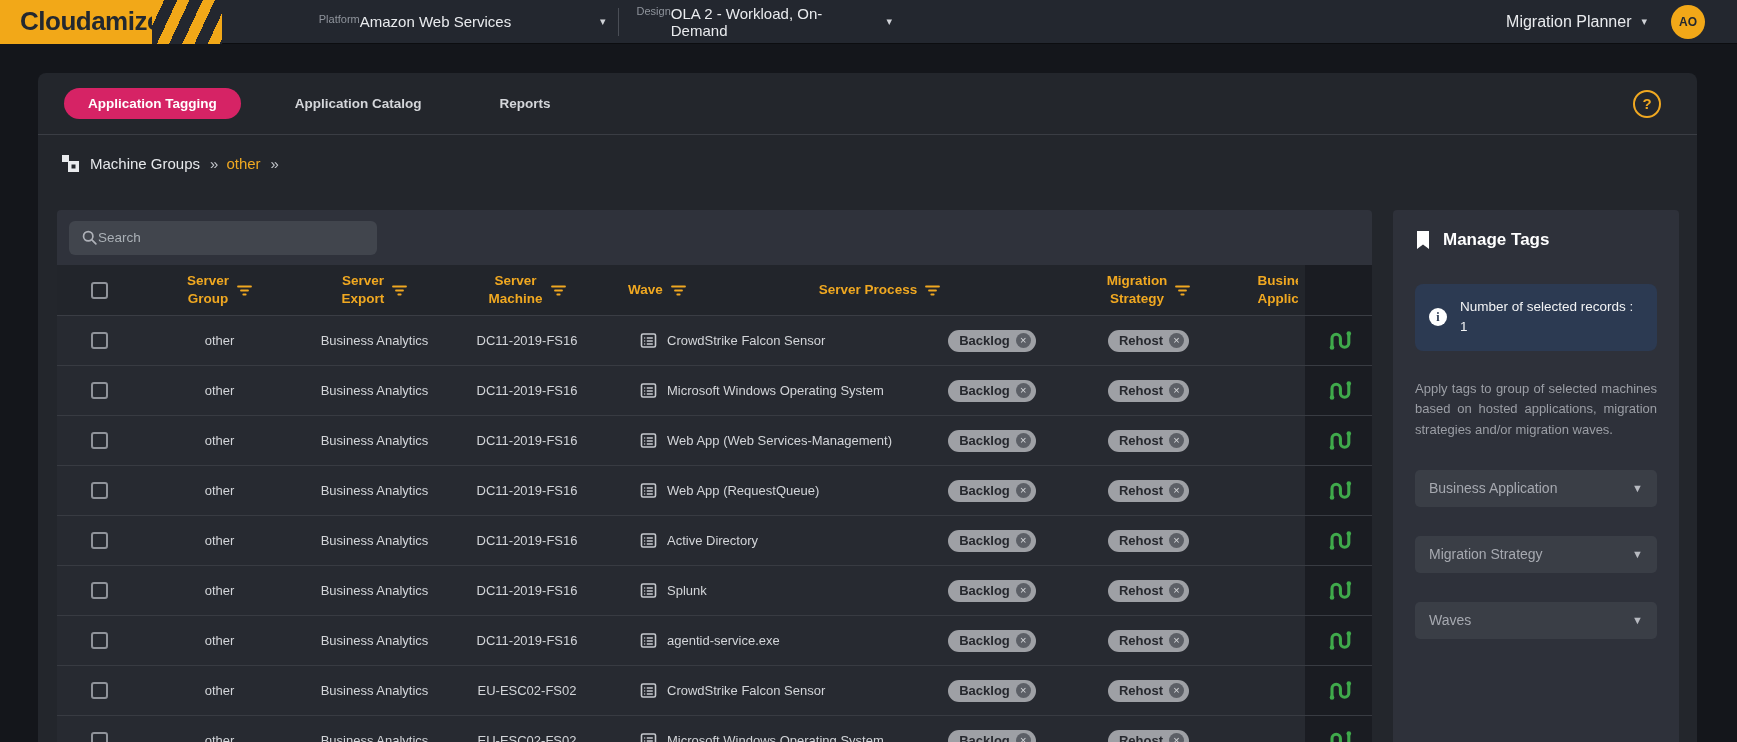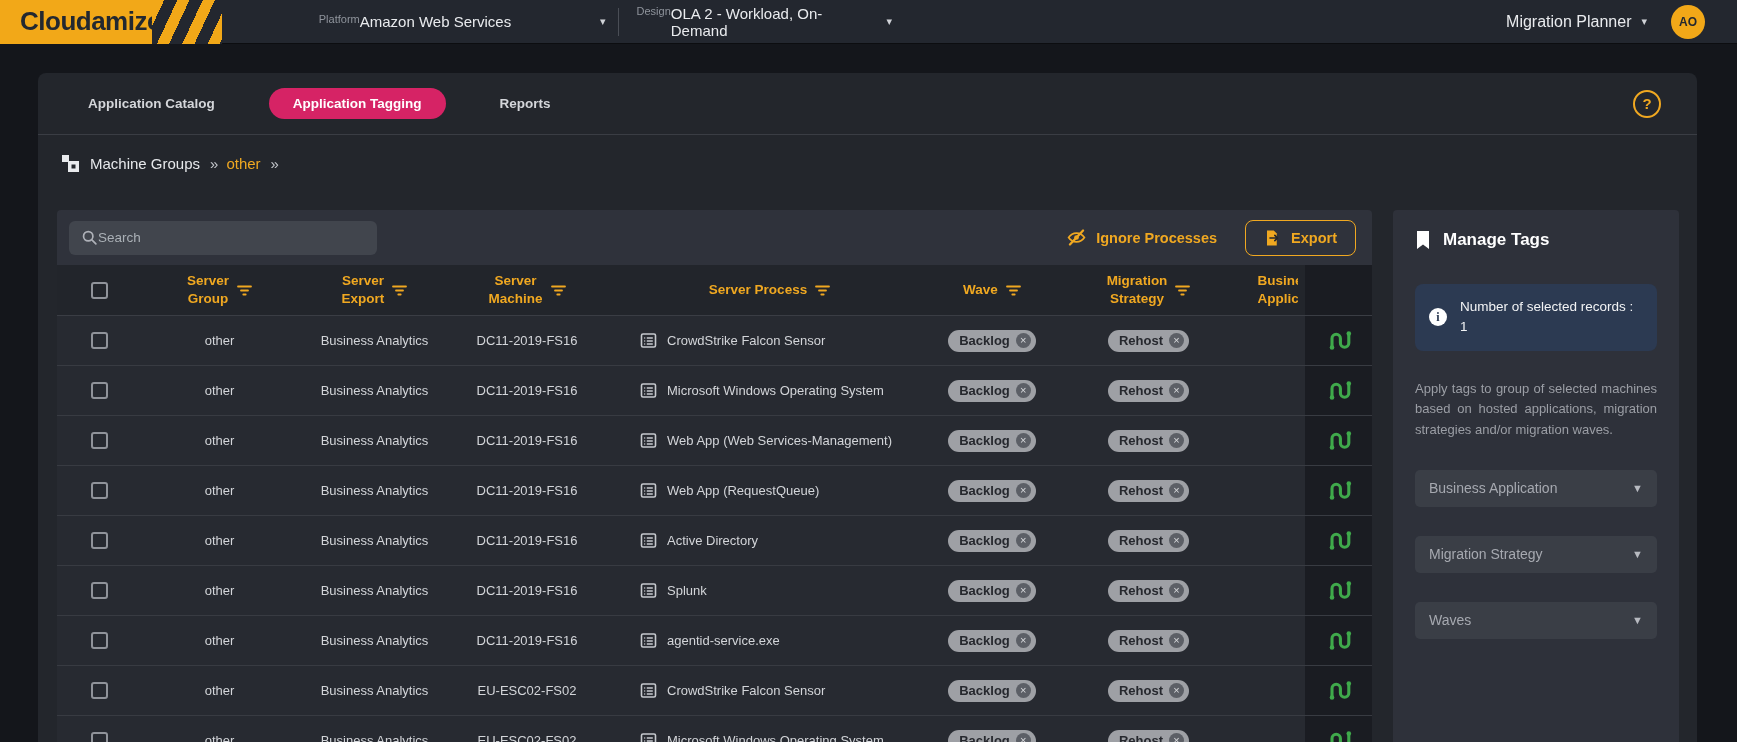--- a/index.html
+++ b/index.html
@@ -128,22 +128,22 @@
     <span>Migration Planner</span>
     <span class="caret">▾</span>
   </div>
   <div class="avatar">AO</div>
 </header>
 
 <main class="card">
 
   <div class="tabs-row">
     <nav class="tabs" id="tabs">
+        <div class="tab active">Application Tagging</div>
         <div class="tab">Application Catalog</div>
-        <div class="tab active">Application Tagging</div>
         <div class="tab">Reports</div>
       </nav>
     <div class="help-btn">?</div>
   </div>
   <div class="h-divider"></div>
 
   <div class="breadcrumb">
     <svg width="20" height="20" viewBox="0 0 20 20">
       <rect x="2" y="2" width="7" height="7" fill="#e8eaed"></rect>
       <path d="M8 8 h11 v11 h-11 z M11.5 11.5 v4 h4 v-4 z" fill="#e8eaed" fill-rule="evenodd"></path>
@@ -156,37 +156,20 @@
 
   <section class="table-panel">
     <div class="toolbar">
       <div class="search-box">
         <svg width="17" height="17" viewBox="0 0 20 20">
           <circle cx="8.5" cy="8.5" r="5.5" stroke="#aeb1b8" stroke-width="2" fill="none"></circle>
           <line x1="12.8" y1="12.8" x2="17.5" y2="17.5" stroke="#aeb1b8" stroke-width="2" stroke-linecap="round"></line>
         </svg>
         <input type="text" placeholder="Search" style="">
       </div>
-      <div class="toolbar-actions">
-        <button class="ignore-btn">
-          <svg width="21" height="21" viewBox="0 0 24 24">
-            <path d="M3 12c2.2-3.3 5.3-5 9-5s6.8 1.7 9 5c-2.2 3.3-5.3 5-9 5s-6.8-1.7-9-5z" fill="none" stroke="#F0A821" stroke-width="2"></path>
-            <circle cx="12" cy="12" r="2.7" fill="#F0A821"></circle>
-            <line x1="4.5" y1="20" x2="19.5" y2="4" stroke="#F0A821" stroke-width="2.6" stroke-linecap="round"></line>
-          </svg>
-          <span>Ignore Processes</span>
-        </button>
-        <button class="export-btn">
-          <svg width="18" height="18" viewBox="0 0 24 24">
-            <path d="M4 2 h9 l4 4 v16 H4 z" fill="#F0A821"></path>
-            <path d="M8 12 h10 M14.5 8.5 L18 12 l-3.5 3.5" stroke="#23262c" stroke-width="2.2" fill="none" stroke-linecap="round" stroke-linejoin="round"></path>
-          </svg>
-          <span>Export</span>
-        </button>
-      </div>
     </div>
 
     <div class="thead" id="thead">
         <div class="th col-select">
           <span class="checkbox"></span>
         </div>
         <div class="th col-server_group">
           <span class="th-lines">
             <span>Server</span>
             <span>Group</span>
@@ -206,31 +189,31 @@
         </div>
         <div class="th col-server_machine">
           <span class="th-lines">
             <span>Server</span>
             <span>Machine</span>
           </span>
           <svg width="15" height="11" viewBox="0 0 15 11">
             <path d="M1 1.5 h13 M4 5.5 h7 M6.3 9.5 h2.4" stroke="#F0A821" stroke-width="1.8" stroke-linecap="round"></path>
           </svg>
         </div>
-        <div class="th col-server_process">
-          <span class="th-lines">
-            <span>Server Process</span>
+        <div class="th col-wave">
+          <span class="th-lines">
+            <span>Wave</span>
           </span>
           <svg width="15" height="11" viewBox="0 0 15 11">
             <path d="M1 1.5 h13 M4 5.5 h7 M6.3 9.5 h2.4" stroke="#F0A821" stroke-width="1.8" stroke-linecap="round"></path>
           </svg>
         </div>
-        <div class="th col-wave">
-          <span class="th-lines">
-            <span>Wave</span>
+        <div class="th col-server_process">
+          <span class="th-lines">
+            <span>Server Process</span>
           </span>
           <svg width="15" height="11" viewBox="0 0 15 11">
             <path d="M1 1.5 h13 M4 5.5 h7 M6.3 9.5 h2.4" stroke="#F0A821" stroke-width="1.8" stroke-linecap="round"></path>
           </svg>
         </div>
         <div class="th col-migration_strategy">
           <span class="th-lines">
             <span>Migration</span>
             <span>Strategy</span>
           </span>

